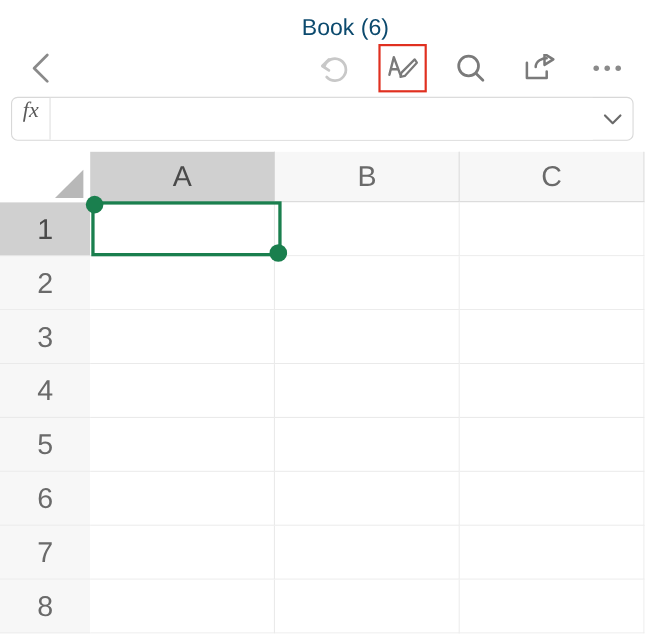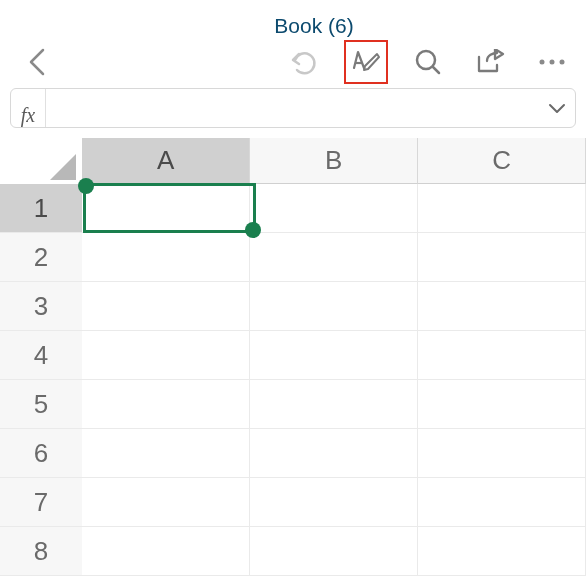--- a/index.html
+++ b/index.html
@@ -66,21 +66,21 @@
       align-items: center;
       justify-content: center;
       margin: 0 -6px;
     }
     .formula-bar {
       margin: 6px 10px 0 10px;
       height: 40px;
       border: 1px solid #d8d8d8;
       border-radius: 6px;
       display: flex;
-      align-items: flex-end;
+      align-items: flex-start;
       background: #fff;
     }
     .fx-label {
       width: 34px;
       text-align: center;
       font-style: italic;
       font-family: Georgia, serif;
       font-size: 20px;
       color: #5a5a5a;
     }

